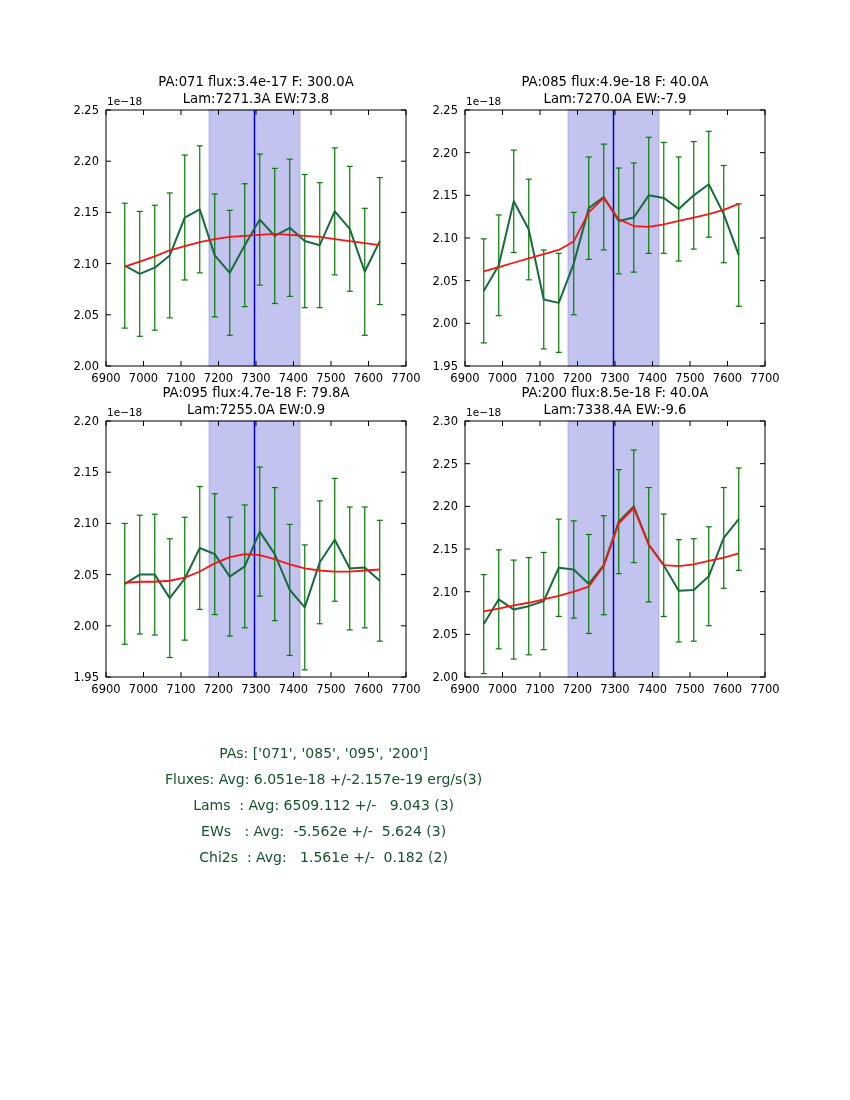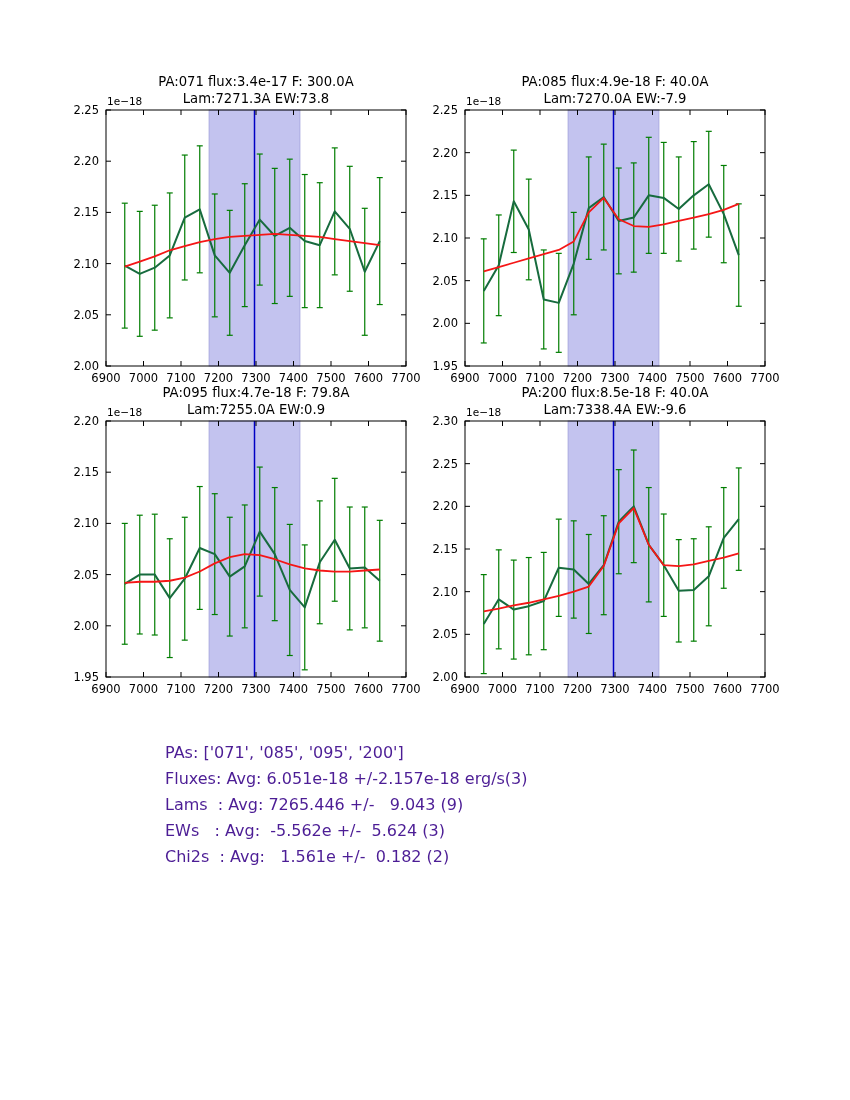--- a/index.html
+++ b/index.html
@@ -7,24 +7,25 @@
     position:relative;
     width:850px; height:1100px;
     background:#ffffff;
     font-family:"DejaVu Sans", sans-serif;
     overflow:hidden;
   }
   #plots { position:absolute; left:0; top:0; }
   .summary { position:absolute; left:165px; top:740px; }
   .sline {
     white-space:pre;
-    font-size:16px;
+    font-size:14px;
     line-height:26px;
     height:26px;
-    color:#4c1d95;
+    color:#14532d;
+    text-align:center;
   }
   svg text { font-family:"DejaVu Sans", sans-serif; }
 </style>
 </head>
 <body>
 
 <div class="page">
   <svg id="plots" width="850" height="710">
       <g>
         <rect x="209.125" y="110" width="90.75" height="256" fill="#c3c3ef" stroke="#a9a9e0" stroke-width="1"></rect>
@@ -481,18 +482,18 @@
         <text x="458" y="467.6666666666665" font-size="11.5" text-anchor="end" fill="#000000">2.25</text>
         <text x="458" y="425" font-size="11.5" text-anchor="end" fill="#000000">2.30</text>
         <text x="466" y="416" font-size="10.5" text-anchor="start" fill="#000000">1e−18</text>
         <text x="615" y="397" font-size="13.2" text-anchor="middle" fill="#000000">PA:200 flux:8.5e-18 F: 40.0A</text>
         <text x="615" y="414" font-size="13.2" text-anchor="middle" fill="#000000">Lam:7338.4A EW:-9.6</text>
       </g>
     </svg>
 
   <div class="summary">
     <div class="sline">PAs: ['071', '085', '095', '200']</div>
-    <div class="sline">Fluxes: Avg: 6.051e-18 +/-2.157e-18 erg/s(3)</div>
-    <div class="sline">Lams  : Avg: 7265.446 +/-   9.043 (9)</div>
+    <div class="sline">Fluxes: Avg: 6.051e-18 +/-2.157e-19 erg/s(3)</div>
+    <div class="sline">Lams  : Avg: 6509.112 +/-   9.043 (3)</div>
     <div class="sline">EWs   : Avg:  -5.562e +/-  5.624 (3)</div>
     <div class="sline">Chi2s  : Avg:   1.561e +/-  0.182 (2)</div>
   </div>
 </div>
 
 </body></html>

